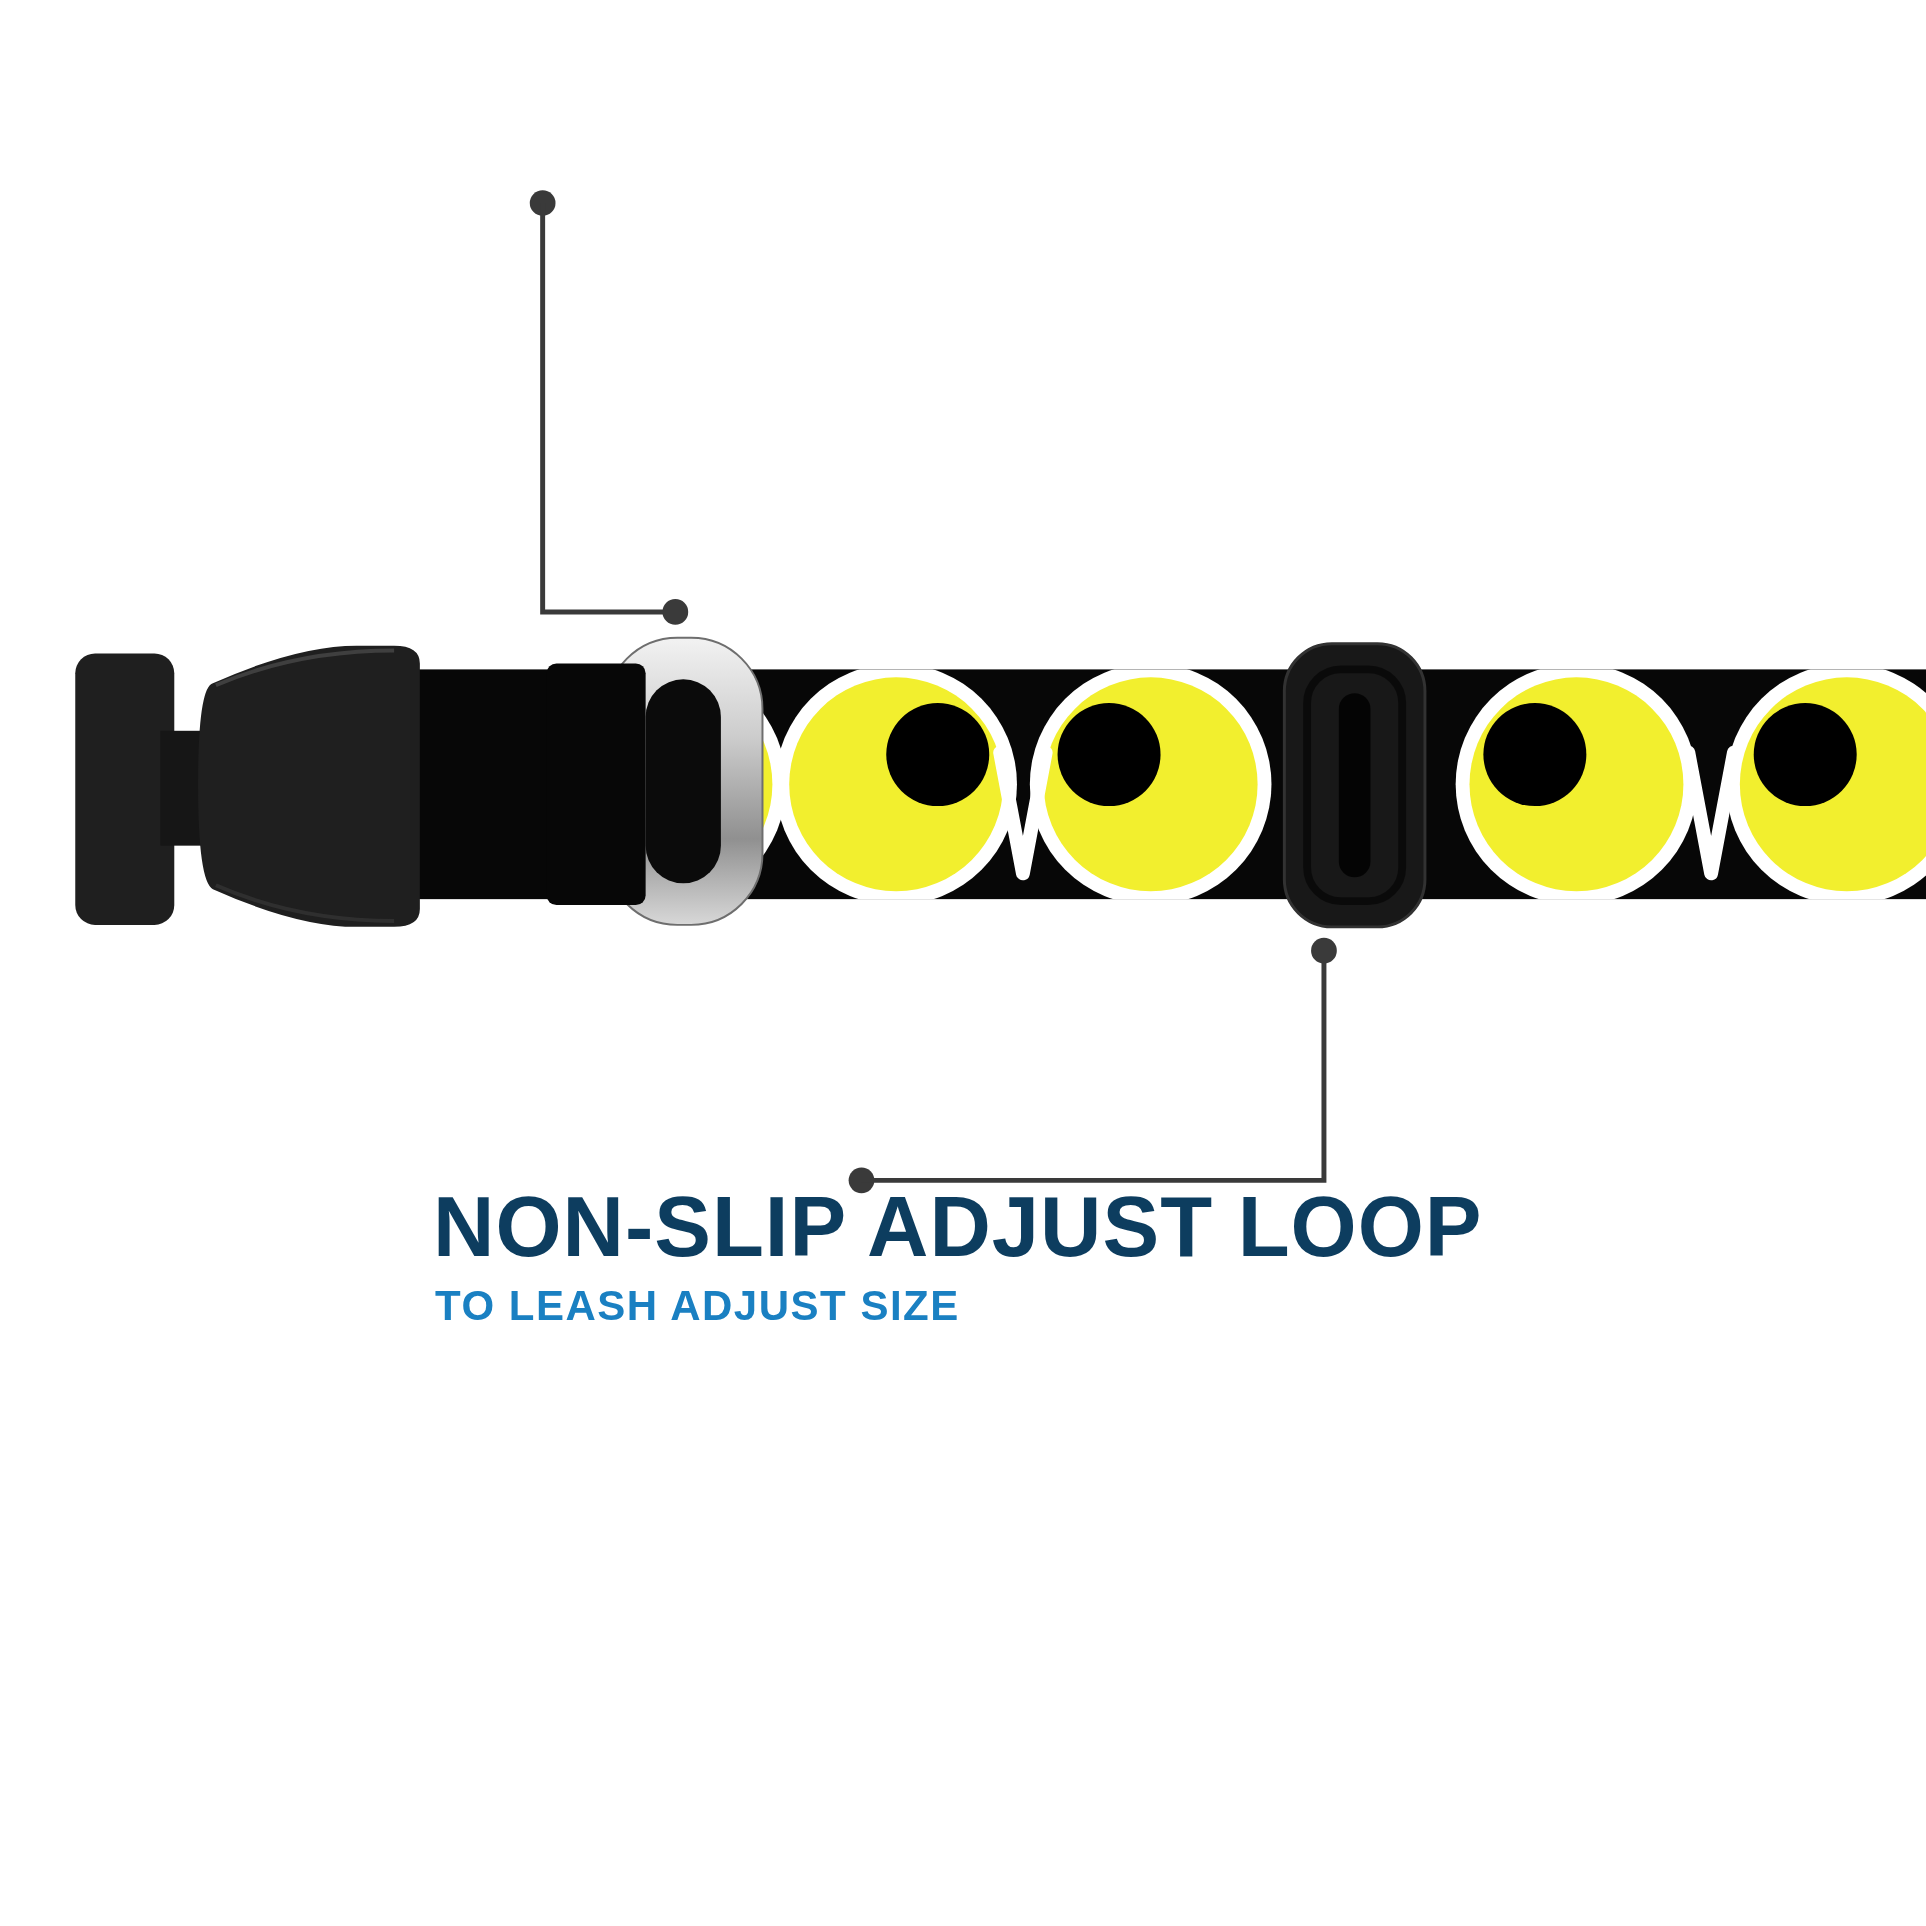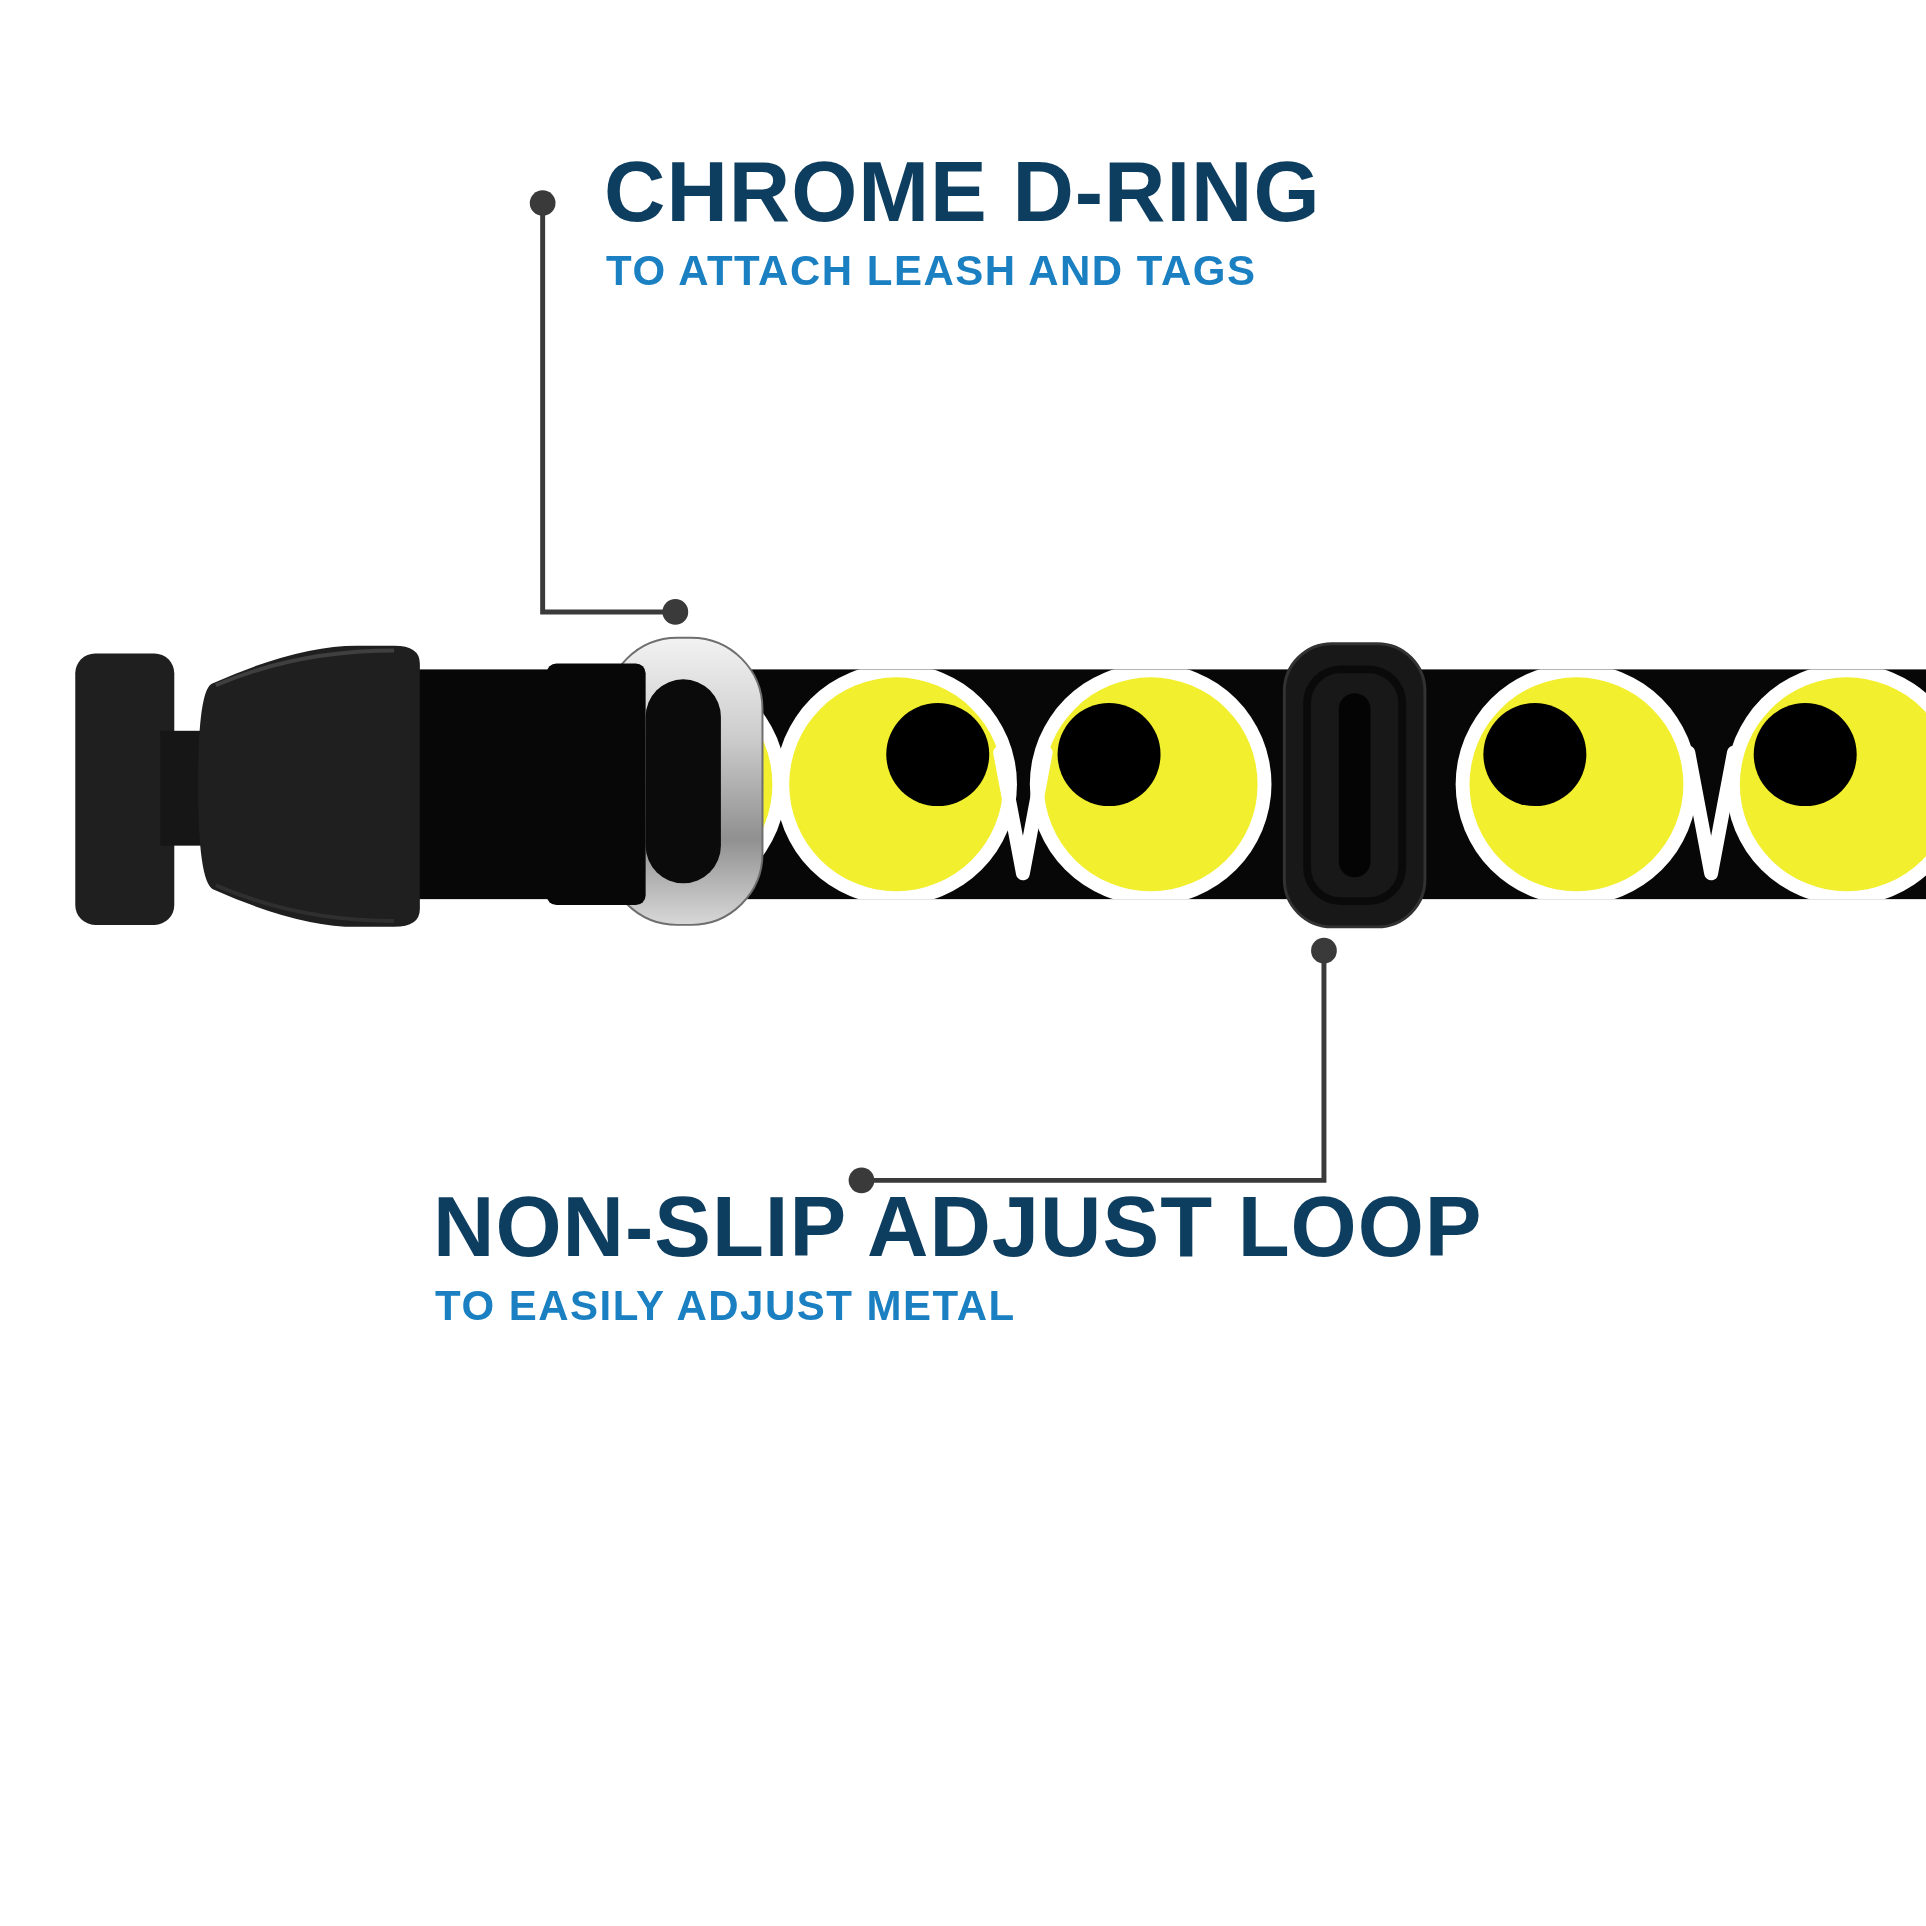--- a/index.html
+++ b/index.html
@@ -111,24 +111,20 @@
     <g stroke="var(--line-color,#3a3a3a)" fill="var(--line-color,#3a3a3a)">
       <circle cx="548" cy="205" r="13" stroke="none"></circle>
       <path d="M548,205 L548,618 L682,618" fill="none" stroke-width="5"></path>
       <circle cx="682" cy="618" r="13" stroke="none"></circle>
       <circle cx="870" cy="1192" r="13" stroke="none"></circle>
       <path d="M870,1192 L1337,1192 L1337,960" fill="none" stroke-width="5"></path>
       <circle cx="1337" cy="960" r="13" stroke="none"></circle>
     </g>
   </svg>
 
-  <div class="callout callout-top">
-    <h1>CHROME D-RING</h1>
-    <h2>TO ATTACH LEASH AND TAGS</h2>
-  </div>
 
   <div class="callout callout-bottom">
     <h1>NON-SLIP ADJUST LOOP</h1>
-    <h2>TO EASILY ADJUST METAL</h2>
+    <h2>TO LEASH ADJUST SIZE</h2>
   </div>
 
 </div>
 
 
 </body></html>

